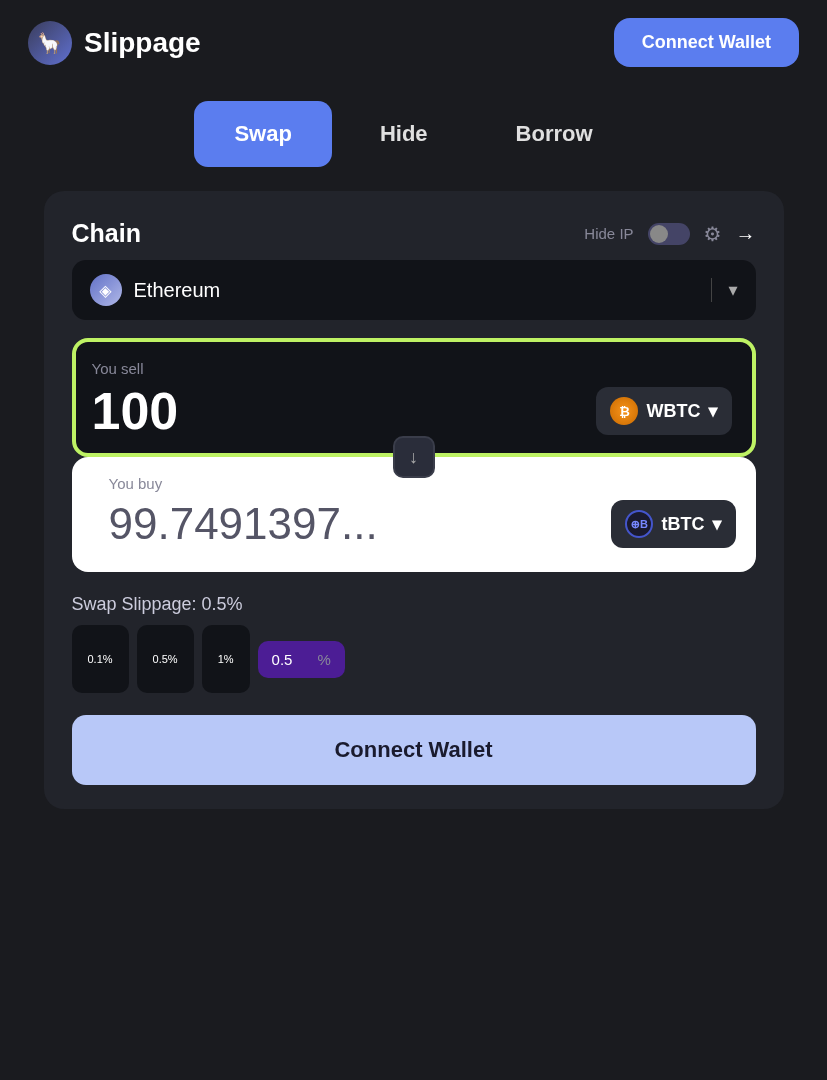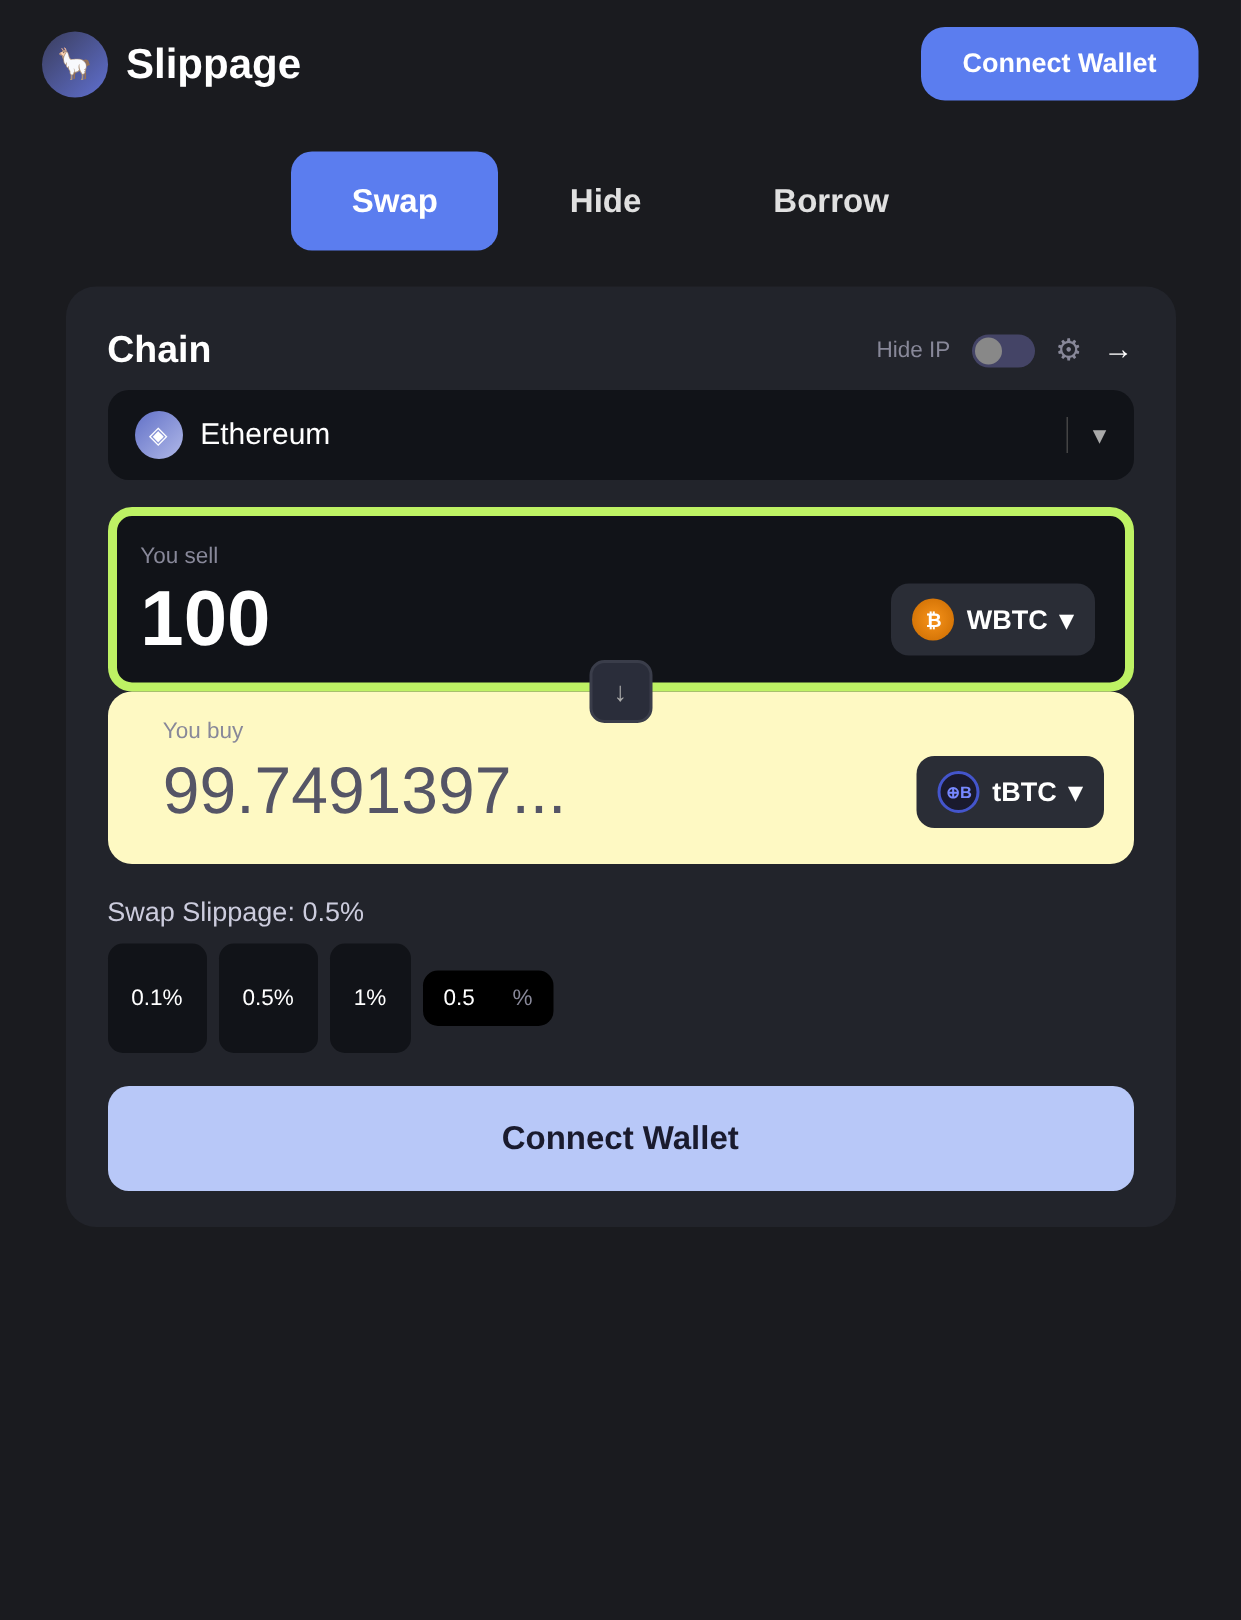--- a/index.html
+++ b/index.html
@@ -191,21 +191,21 @@
     }
 
     .chevron-down {
       font-size: 18px;
       color: #aaa;
     }
 
     
     .sell-section {
       background: #111318;
-      border: 6px solid #bef264;
+      border: 4px solid #bef264;
       border-radius: 16px;
       padding: 18px 20px 16px 16px;
       margin-bottom: 0;
       position: relative;
     }
 
     .section-label {
       font-size: 15px;
       color: #888899;
       margin-bottom: 8px;
@@ -290,21 +290,21 @@
       justify-content: center;
       cursor: pointer;
       position: relative;
       top: -21px;
       font-size: 18px;
       color: #aaa;
     }
 
     
     .buy-section {
-      background: #fef9c3;
+      background: #ffffff;
       border-radius: 16px;
       padding: 18px 20px 24px 37px;
       margin-top: 0;
     }
 
     .buy-amount {
       font-size: 44px;
       font-weight: 400;
       color: #555566;
       line-height: 1;
@@ -326,29 +326,29 @@
       align-items: center;
       gap: 8px;
     }
 
     .slippage-btn {
       background: #111318;
       color: #ffffff;
       border: none;
       border-radius: 10px;
       padding: 28px 16px;
-      font-size: 15px;
+      font-size: 11px;
       cursor: pointer;
       font-weight: 500;
     }
 
     .slippage-input-group {
       display: flex;
       align-items: center;
-      background: #000000;
+      background: #4c1d95;
       border-radius: 10px;
       padding: 10px 14px;
       gap: 6px;
     }
 
     .slippage-input {
       background: transparent;
       border: none;
       color: #ffffff;
       font-size: 15px;

